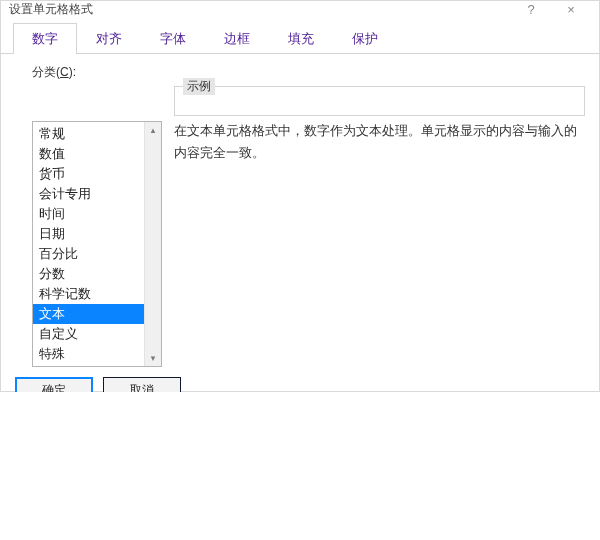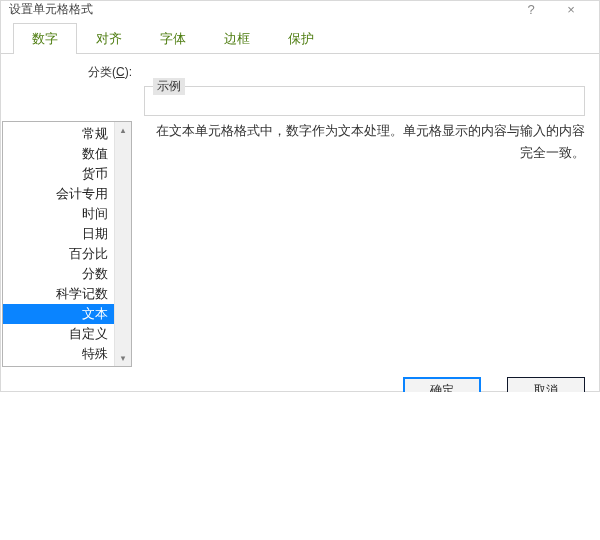--- a/index.html
+++ b/index.html
@@ -2,56 +2,57 @@
 <html><head>
 <meta charset="utf-8">
 <style>
   * { box-sizing: border-box; font-family: "Microsoft YaHei", "SimSun", sans-serif; }
   body { margin: 0; background: #fff; }
   .window { width: 600px; height: 392px; background: #fff; border: 1px solid #d9d9d9; display: flex; flex-direction: column; }
   .titlebar { height: 30px; display: flex; align-items: center; padding: 0 8px; font-size: 12px; color: #444; }
   .titlebar .title { flex: 1; }
   .titlebar .winbtn { width: 40px; text-align: center; font-size: 13px; color: #888; cursor: default; }
   .tabs { display: flex; border-bottom: 1px solid #d4d4d4; padding: 0 12px; font-size: 13px; margin-top: 4px; }
-  .tab { padding: 6px 18px; border: 1px solid transparent; border-bottom: none; position: relative; top: 1px; color: #4d7c0f; }
+  .tab { padding: 6px 18px; border: 1px solid transparent; border-bottom: none; position: relative; top: 1px; color: #4c1d95; }
   .tab.active { border-color: #d4d4d4; background: #fff; }
-  .body { flex: 1; display: flex; flex-direction: column; padding: 10px 14px 0 1px; text-align: right; }
+  .body { flex: 1; display: flex; flex-direction: column; padding: 10px 14px 0 31px; }
   .row { display: flex; gap: 12px; flex: 1; min-height: 0; }
   .col-left { width: 130px; display: flex; flex-direction: column; }
   .col-right { flex: 1; display: flex; flex-direction: column; }
   .label { font-size: 12px; color: #333; margin-bottom: 4px; }
   .listbox { flex: 1; border: 1px solid #b5b5b5; background: #fff; position: relative; display: flex; margin-top: 36px; }
   .list-items { flex: 1; padding: 2px 0; font-size: 13px; overflow: hidden; }
   .list-item { padding: 1px 6px; color: #222; }
   .list-item.selected { background: #0a84ff; color: #fff; }
   .scrollbar { width: 17px; background: #f0f0f0; display: flex; flex-direction: column; align-items: center; justify-content: space-between; border-left: 1px solid #e3e3e3; }
   .scroll-arrow { font-size: 9px; color: #7a7a7a; padding: 3px 0; }
   .fieldset { border: 1px solid #d4d4d4; padding: 8px 10px 20px 10px; margin-top: 4px; font-size: 12px; position: relative; }
   .fieldset-legend { position: absolute; top: -9px; left: 8px; background: #e5e5e5; padding: 0 4px; font-size: 12px; color: #333; }
   .desc { font-size: 13px; color: #333; line-height: 1.7; margin-top: 4px; }
-  .footer { display: flex; justify-content: flex-end; gap: 26px; padding: 10px 14px 12px 14px; }
+  .footer { display: flex; gap: 10px; padding: 10px 14px 12px 14px; }
   .btn { min-width: 78px; height: 26px; font-size: 12px; background: #f3f3f3; border: 1px solid #0f172a; display: flex; align-items: center; justify-content: center; color: #222; }
   .btn.primary { border: 1px solid #0a84ff; box-shadow: inset 0 0 0 1px #0a84ff; }
   .underline { text-decoration: underline; }
 </style>
 </head>
 <body>
 
 <div class="window">
   <div class="titlebar">
     <span class="title">设置单元格格式</span>
     <span class="winbtn">?</span>
     <span class="winbtn">×</span>
   </div>
 
   <div class="tabs" id="tabs">
       <div class="tab active">数字</div>
       <div class="tab">对齐</div>
       <div class="tab">字体</div>
       <div class="tab">边框</div>
+      <div class="tab">填充</div>
       <div class="tab">保护</div>
     </div>
 
   <div class="body">
     <div class="row">
       <div class="col-left">
         <div class="label">
           <span>分类(</span><span class="underline">C</span><span>):</span>
         </div>
         <div class="listbox">

